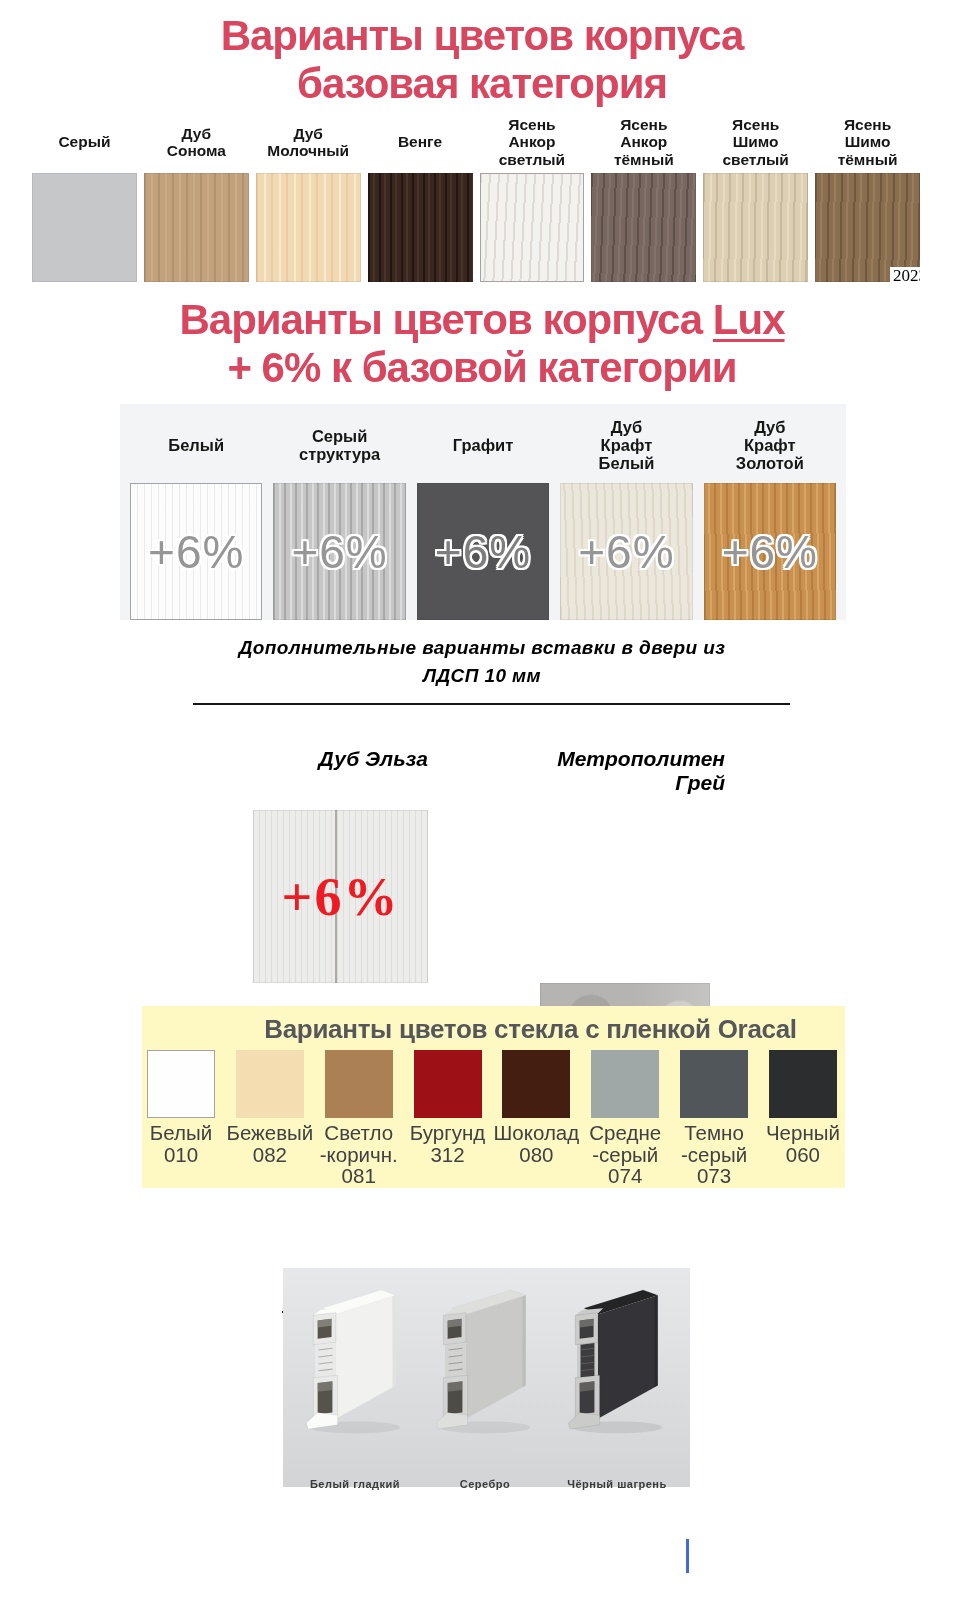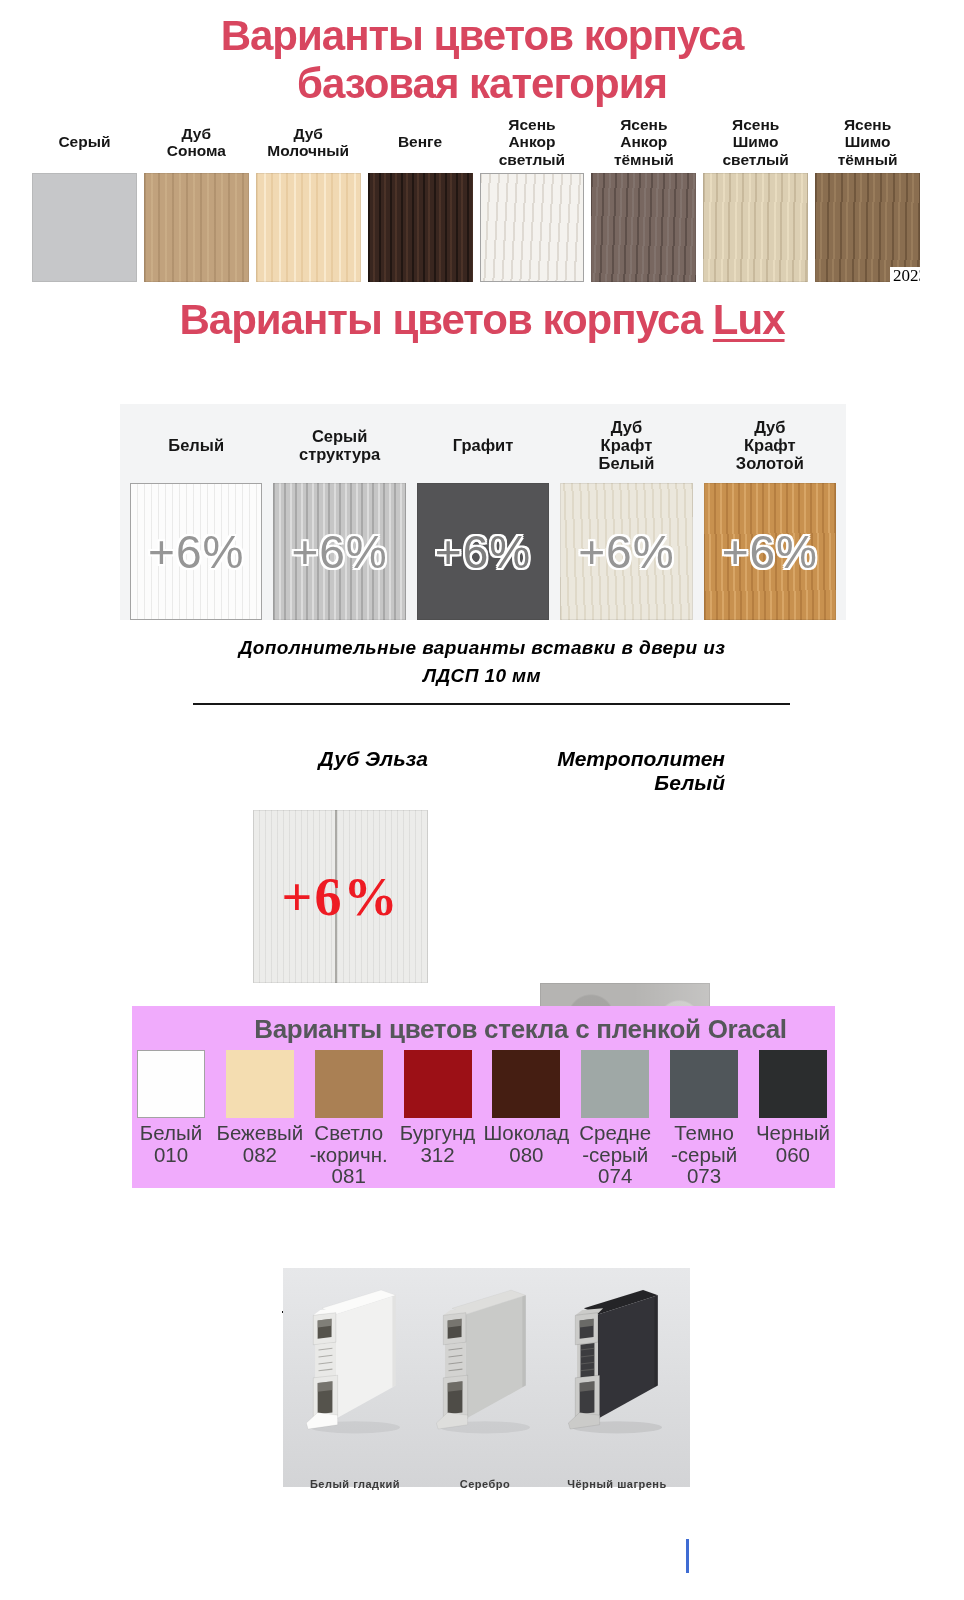--- a/index.html
+++ b/index.html
@@ -35,21 +35,21 @@
 
   
   .ldsp-title{left:0;right:0;top:634px;text-align:center;font-style:italic;font-weight:700;
               font-size:19px;line-height:28px;letter-spacing:.4px;color:#000;}
   .rule{height:2px;background:#161616;}
   .ldsp-lbl{font-style:italic;font-weight:700;font-size:21px;color:#000;text-align:right;}
   .plus6-red{font-family:"Liberation Serif","DejaVu Serif",serif;font-weight:700;font-size:54px;
              color:var(--red,#ee1b23);letter-spacing:2px;}
 
   
-  .oracal-panel{left:132px;top:1006px;width:703px;height:182px;background:#f0abfc;}
+  .oracal-panel{left:142px;top:1006px;width:703px;height:182px;background:#fef9c3;}
   .oracal-title{position:absolute;top:8px;left:0;right:0;text-align:center;padding-left:74px;
                 font-weight:700;font-size:26px;letter-spacing:-.3px;color:#55575a;}
   .oracal-row{position:absolute;left:5px;width:690px;display:flex;justify-content:space-between;}
   .ora-sw{width:68px;height:68px;background-color:var(--sw,#ccc);}
   .ora-lbl-cell{width:68px;display:flex;justify-content:center;}
   .ora-lbl{width:max-content;text-align:center;font-size:20.5px;line-height:21.5px;color:#3f4143;}
 
   
   .slender-title{left:0;right:0;top:1226px;text-align:center;font-style:italic;font-weight:700;
                  font-size:21px;line-height:29px;letter-spacing:.3px;color:#000;}
@@ -117,20 +117,21 @@
     <div class="cell sw t-ash-light bordered" style="--sw: #f4f2ee;"></div>
     <div class="cell sw t-ash-dark" style="--sw: #786760;"></div>
     <div class="cell sw t-shimo-light" style="--sw: #dccfb3;"></div>
     <div class="cell sw t-shimo-dark" style="--sw: #8a6e50;">
       <span class="year-tag">2023</span>
     </div>
   </div>
 
   <div class="abs big-title" style="top:296px">
     <div><span>Варианты цветов корпуса </span><span class="lux-underline">Lux</span></div>
+    <div>+ 6% к базовой категории</div>
   </div>
 
   <div class="abs lux-panel">
     <div class="lux-labels">
       <div class="cell lbl preline">Белый</div>
       <div class="cell lbl preline">Серый
 структура</div>
       <div class="cell lbl preline">Графит</div>
       <div class="cell lbl preline">Дуб
 Крафт
@@ -156,21 +157,21 @@
         <span class="plus6-gray">+6%</span>
       </div>
     </div>
   </div>
 
   <div class="abs ldsp-title preline">Дополнительные варианты вставки в двери из
 ЛДСП 10 мм</div>
   <div class="abs rule" style="left:193px;top:703px;width:597px"></div>
 
   <div class="abs ldsp-lbl" style="left:253px;top:747px;width:175px">Дуб Эльза</div>
-  <div class="abs ldsp-lbl" style="left:525px;top:747px;width:200px">Метрополитен Белый</div>
+  <div class="abs ldsp-lbl" style="left:525px;top:747px;width:200px">Метрополитен Грей</div>
 
   <div class="abs cell sw t-elsa" style="left: 253px; top: 810px; width: 175px; height: 173px; --sw: #ececea;">
     <span class="plus6-red">+6%</span>
   </div>
   <div class="abs cell sw t-concrete" style="left: 540px; top: 810px; width: 170px; height: 173px; --sw: #b5b4b2;">
     <span class="plus6-red">+6%</span>
   </div>
 
   <div class="abs oracal-panel">
     <div class="oracal-title">Варианты цветов стекла с пленкой Oracal</div>

